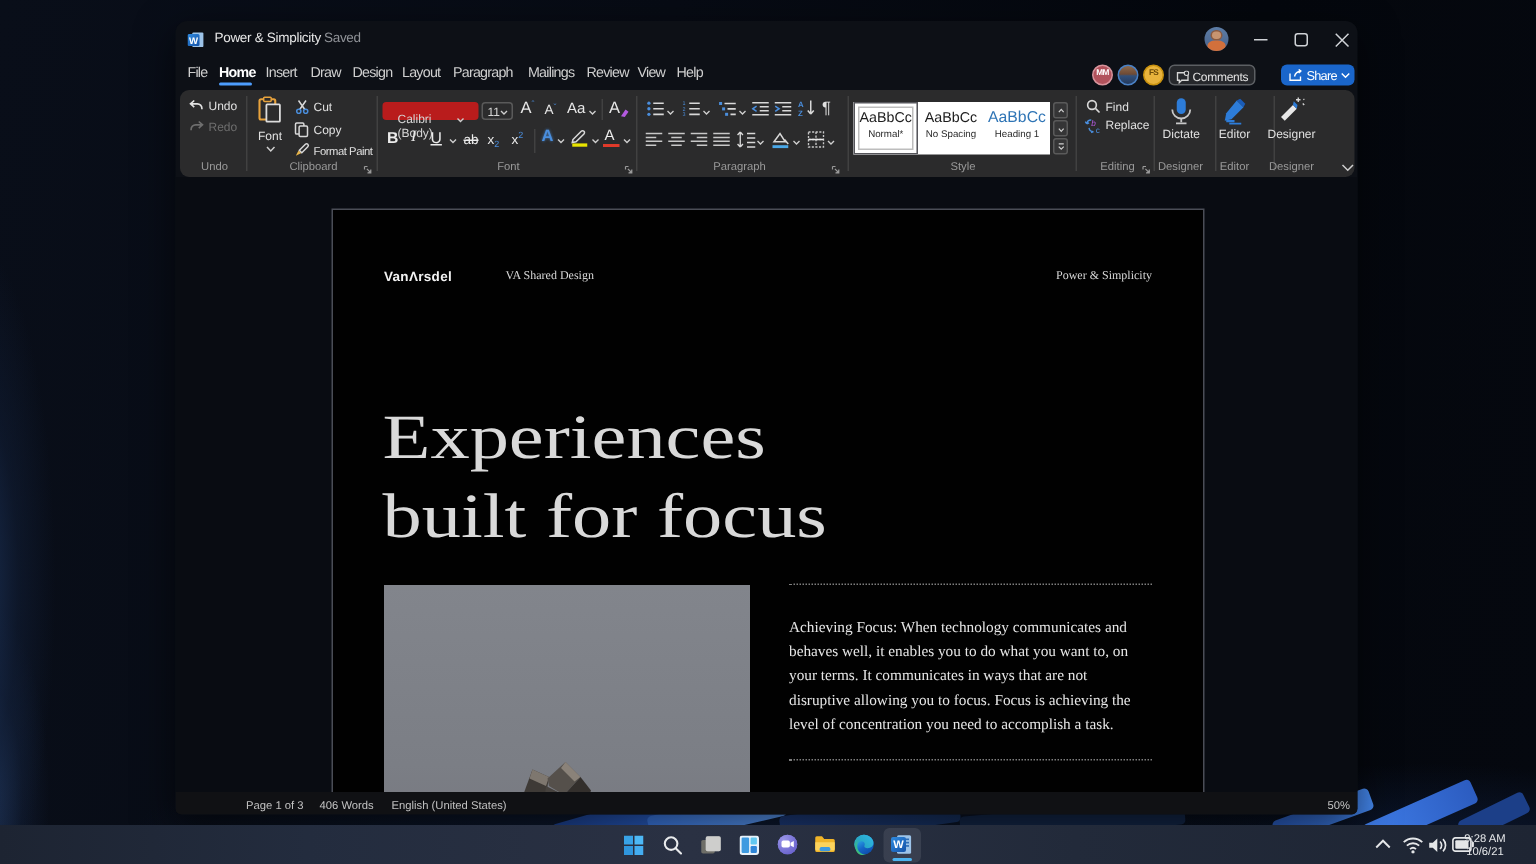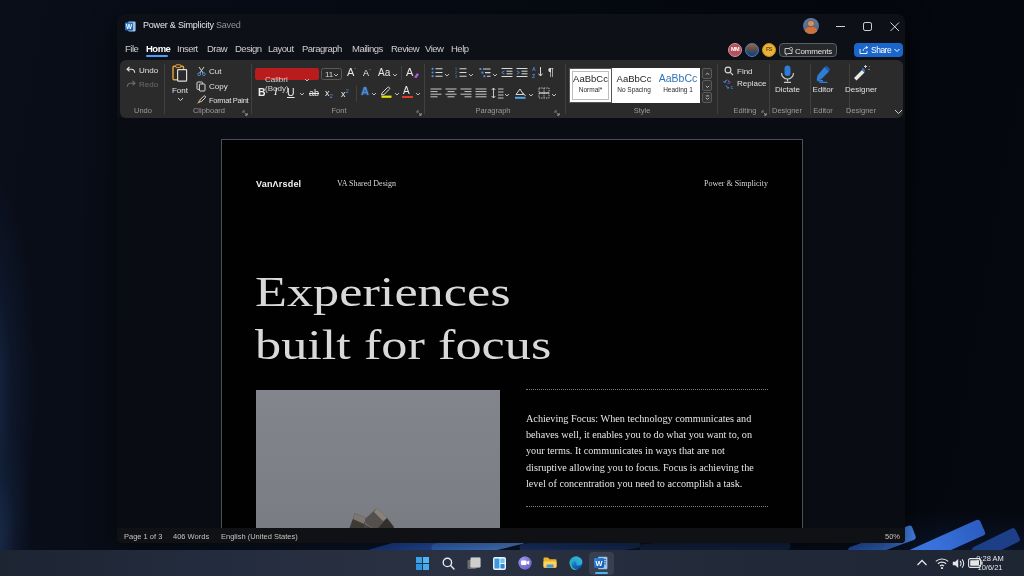--- a/index.html
+++ b/index.html
@@ -36,21 +36,21 @@
     background:#2b2b2c; border-radius:6px; }
   .glabel { position:absolute; bottom:3px; font-size:7.5px; color:#9a9a9a; text-align:center; }
   .gsep { position:absolute; top:4px; bottom:4px; width:1px; background:#414141; }
   
   #canvas { position:absolute; left:0; top:104px; right:0; bottom:15px; background:#090c12; overflow:hidden; }
   #page { position:absolute; left:105px; top:22px; width:580px; height:600px;
     background:#010101; box-shadow:0 0 0 1px rgba(165,170,180,.42); }
   
   #status { position:absolute; left:0; right:0; bottom:0; height:15px; background:#101114;
     color:#c2c2c2; font-size:7.5px; }
-  #status span { position:absolute; top:4px; }
+  #status span { position:absolute; top:4px;margin-left:40px; }
   
   #taskbar { position:absolute; left:0; top:550px; width:1024px; height:26px;
     background:linear-gradient(90deg,#1d2432 0%, #232c3e 20%, #2a3143 45%, #222a3a 70%, #1e2533 100%); }
   #ticons { position:absolute; left:50%; top:0; transform:translateX(-50%); height:26px;
     display:flex; align-items:center; }
   .tk { width:25.5px; height:24px; display:flex; align-items:center; justify-content:center; position:relative; }
 </style>
 </head>
 <body>
 <div id="wall"></div>

